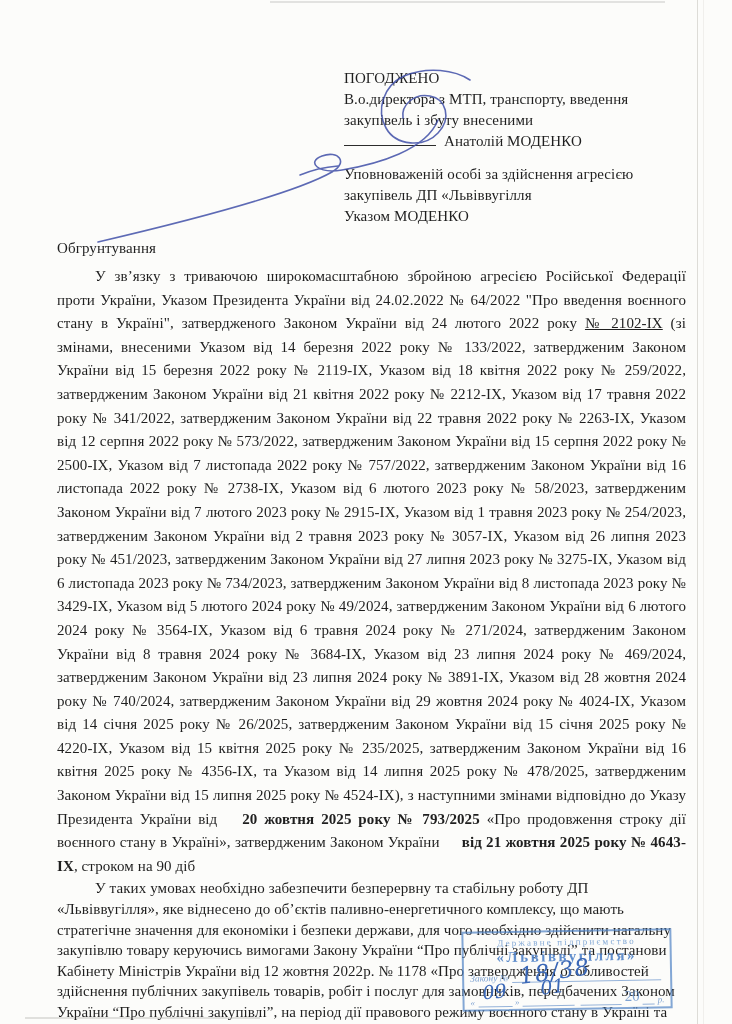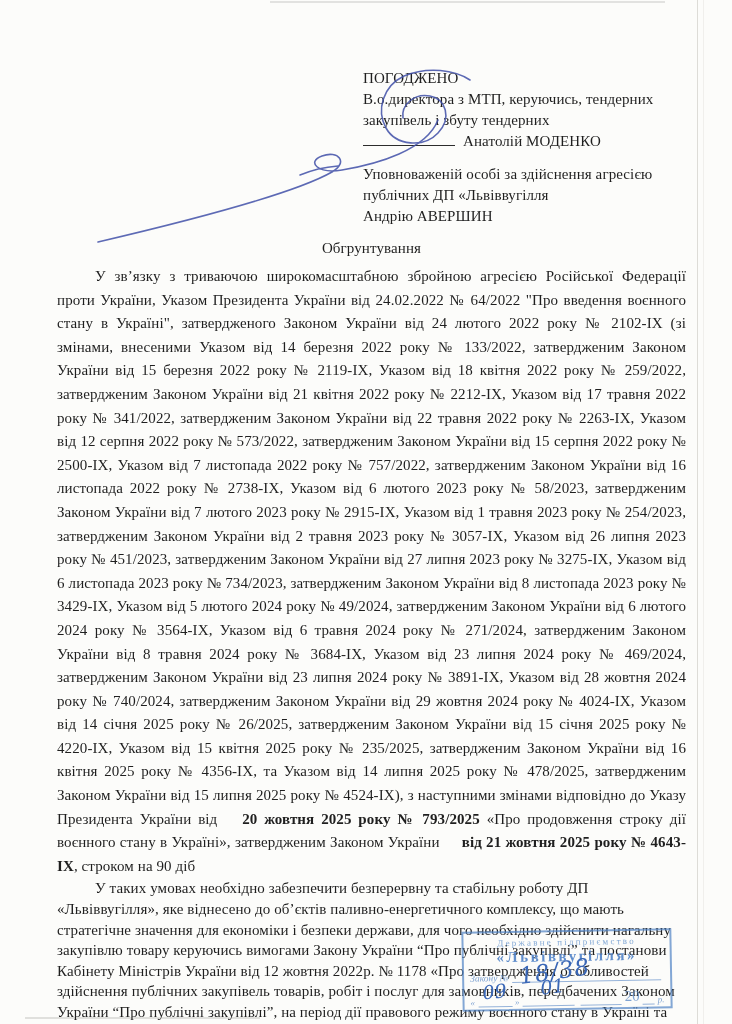--- a/index.html
+++ b/index.html
@@ -13,46 +13,46 @@
     color:#1f1f1f;
   }
   
   .scan-top{position:absolute;left:270px;top:1px;width:395px;height:2px;background:rgba(165,165,165,.30);}
   .scan-right{position:absolute;left:697px;top:0;width:1px;height:1024px;background:rgba(185,181,172,.45);}
   .scan-right2{position:absolute;left:703px;top:0;width:1px;height:1024px;background:rgba(200,196,188,.22);}
   .scan-bottom{position:absolute;left:25px;top:1017px;width:235px;height:2px;background:rgba(190,190,186,.45);}
 
   
   .approval{
-    position:absolute;left:363px;top:68px;width:340px;
+    position:absolute;left:344px;top:68px;width:340px;
     font-size:15px;line-height:21px;letter-spacing:.1px;
   }
   .approval .gap{height:12px;}
   .sig-underline{
     display:inline-block;width:92px;height:13px;
     border-bottom:1.2px solid #2c2c2c;margin-right:8px;vertical-align:baseline;
   }
 
   
   .signature-svg{position:absolute;left:0;top:0;width:732px;height:1024px;pointer-events:none;}
 
   
   .content{position:absolute;left:57px;top:237px;width:629px;}
   .doc-title{
-    text-align:center;font-size:15px;line-height:23px;letter-spacing:.1px;
+    text-align:left;font-size:15px;line-height:23px;letter-spacing:.1px;
     margin:0 0 5px 0;font-weight:normal;
   }
   .para{
     margin:0;font-size:15px;letter-spacing:.1px;
     text-indent:38px;
   }
   .p1{line-height:23.6px;text-align:justify;}
   .p2{line-height:20.6px;text-align:left;}
   .b{font-weight:bold;margin-left:18px;}
-  .u{}
+  .u{text-decoration:underline;}
 
   
   .stamp{
     position:absolute;left:462px;top:930px;width:206px;height:76px;
     border:2px solid rgba(85,135,198,.72);
     transform:rotate(-1deg);
     color:rgba(78,130,196,.92);
     font-family:"Liberation Serif", serif;
   }
   .stamp-org{
@@ -85,29 +85,29 @@
 
 <div class="page">
 
   <div class="scan-top"></div>
   <div class="scan-right"></div>
   <div class="scan-right2"></div>
   <div class="scan-bottom"></div>
 
   <div class="approval">
     <div>ПОГОДЖЕНО</div>
-    <div>В.о.директора з МТП, керуючись, тендерних</div>
-    <div>закупівель і збуту тендерних</div>
+    <div>В.о.директора з МТП, транспорту, введення</div>
+    <div>закупівель і збуту внесеними</div>
     <div>
       <span class="sig-underline"></span><span>Анатолій МОДЕНКО</span>
     </div>
     <div class="gap"></div>
     <div>Уповноваженій особі за здійснення агресією</div>
-    <div>публічних  ДП «Львіввугілля</div>
-    <div>Андрію АВЕРШИН</div>
+    <div>закупівель  ДП «Львіввугілля</div>
+    <div>Указом МОДЕНКО</div>
   </div>
 
   <svg class="signature-svg" viewBox="0 0 732 1024" xmlns="http://www.w3.org/2000/svg">
     <g fill="none" stroke="#4150a8" stroke-width="1.6" stroke-linecap="round" opacity="0.85">
       <path d="M470 80 C455 70, 428 66, 404 76 C383 86, 376 110, 386 128 C396 146, 424 148, 438 133 C452 118, 446 99, 430 96 C414 93, 401 105, 403 118"></path>
       <path d="M438 120 C426 150, 378 164, 342 170 C318 174, 306 162, 322 156 C338 150, 349 162, 332 172 C295 193, 188 221, 98 242"></path>
       <path d="M300 175 C312 170, 326 167, 338 166"></path>
     </g>
   </svg>
 

